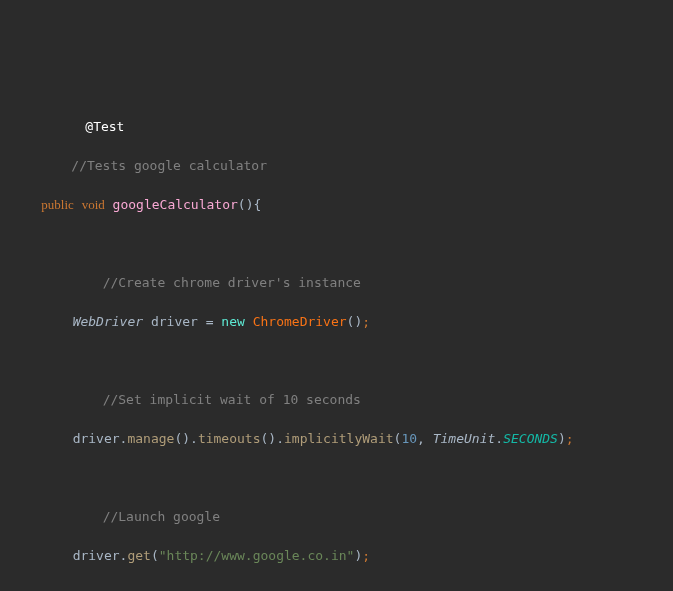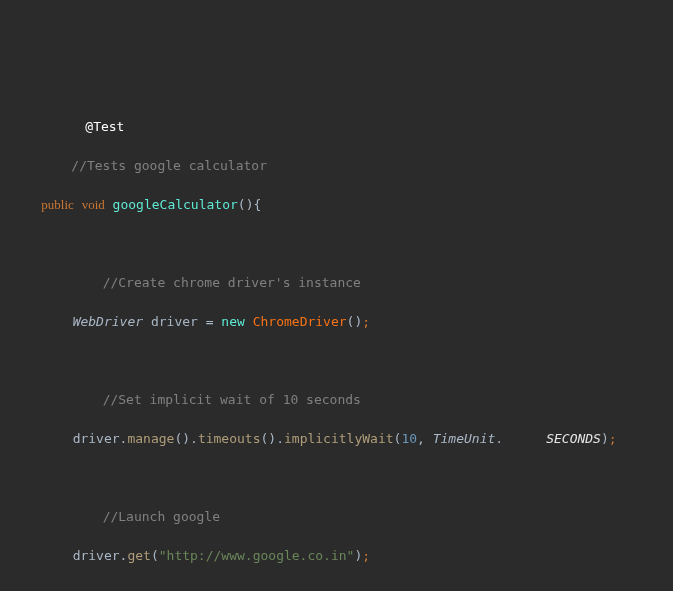--- a/index.html
+++ b/index.html
@@ -16,25 +16,25 @@
     .editor {
       padding: 0 0 0 10px;
       position: relative;
     }
     .line { display: block; }
     .annotation { color: #ffffff; margin-left: 44px; }
     .comment { color: #808080; margin-left: 30px; }
     .keyword { color: #cc7832; font-family: Liberation Serif, serif; }
     .keyword-new { color: #5eead4; }
     .type { color: #a9b7c6; font-style: italic; }
-    .method-decl { color: #5eead4; }
+    .method-decl { color: #f9a8d4; }
     .method-call { color: #b09d79; }
     .string { color: #6a8759; }
     .number { color: #6897bb; }
-    .static-field { color: #e5e5e5; font-style: italic; margin-left: 43px; }
+    .static-field { color: #14b8a6; font-style: italic; }
     .class-ref { color: #f97316; }
     .paren { color: #a9b7c6; }
     .brace { color: #a9b7c6; }
     .semi { color: #cc7832; }
     .dot { color: #a9b7c6; }
     .op { color: #a9b7c6; }
     .ident { color: #a9b7c6; }
   </style>
 </head>
 <body>

